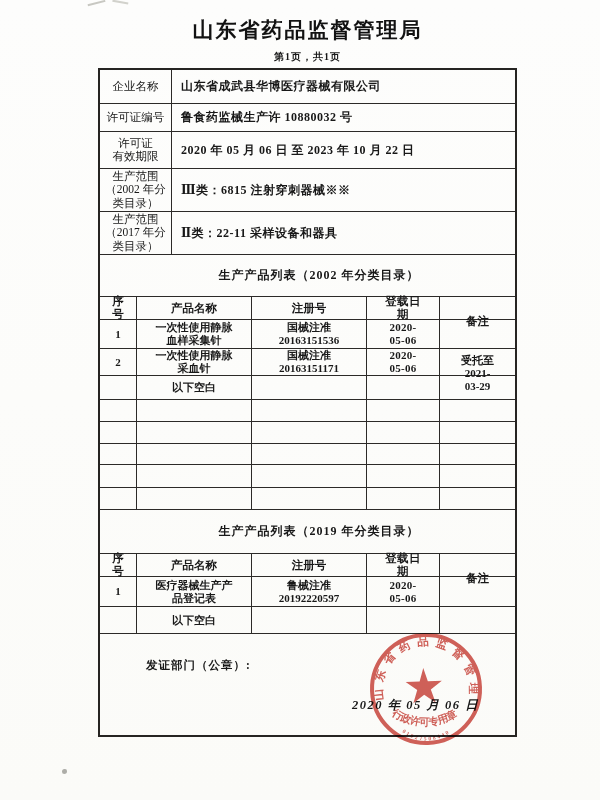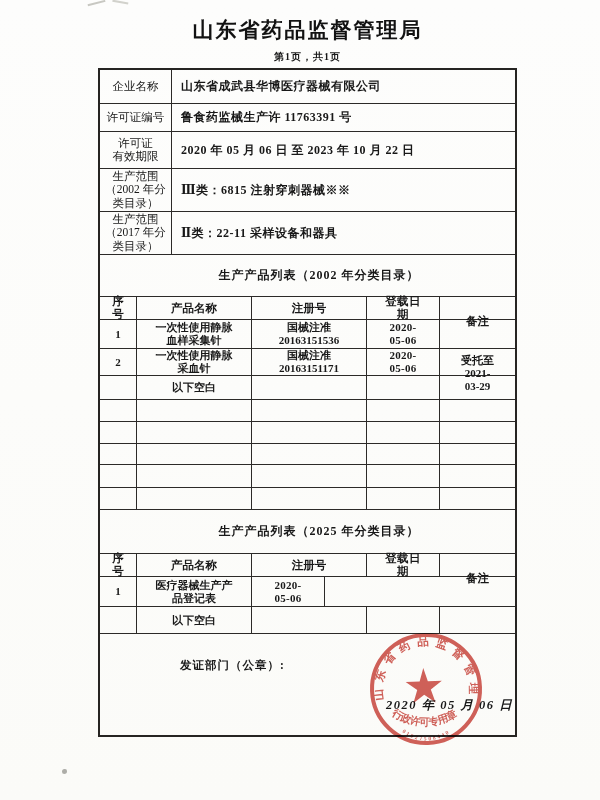--- a/index.html
+++ b/index.html
@@ -44,21 +44,21 @@
     border-right:1.5px solid #2c2a28; font-size:11px; font-weight:700;
     line-height:13px; text-align:center; padding:1px 18px; }
   .c-no   { width:34px; }
   .c-name { width:115px; }
   .c-reg  { width:115px; }
   .c-date { width:73px; letter-spacing:.3px; }
   .c-note { flex:1; border-right:none;margin-top:23px; }
   .hdr .c { font-size:11.5px; }
 
   
-  .footer-box { position:relative;margin-left:34px; }
+  .footer-box { position:relative; }
   .issuer-label { position:absolute; left:46px; top:24px; font-size:11.5px;
     font-weight:700; letter-spacing:1px; }
   .issue-date { position:absolute; left:252px; top:63px; font-size:12.5px;
     font-weight:700; letter-spacing:1.5px; z-index:3;font-style:italic; }
 
   
   .seal { position:absolute; left:366px; top:629px; width:120px; height:120px;
     mix-blend-mode:multiply; opacity:.88; transform:rotate(-2deg); z-index:4;
     pointer-events:none; }
 </style>
@@ -79,21 +79,21 @@
     <div class="row" style="height:34px">
       <div class="ilabel">
         <span>企业名称</span>
       </div>
       <div class="ivalue">山东省成武县华博医疗器械有限公司</div>
     </div>
     <div class="row" style="height:28px">
       <div class="ilabel">
         <span>许可证编号</span>
       </div>
-      <div class="ivalue">鲁食药监械生产许 11763391 号</div>
+      <div class="ivalue">鲁食药监械生产许 10880032 号</div>
     </div>
     <div class="row" style="height:37px">
       <div class="ilabel">
         <span>许可证</span>
         <span>有效期限</span>
       </div>
       <div class="ivalue">2020 年 05 月 06 日  至 2023 年 10 月 22 日</div>
     </div>
     <div class="row" style="height:43px">
       <div class="ilabel">
@@ -184,33 +184,37 @@
         <div class="c c-note"></div>
     </div>
     <div class="row" style="height:22px">
       <div class="c c-no"></div>
         <div class="c c-name"></div>
         <div class="c c-reg"></div>
         <div class="c c-date"></div>
         <div class="c c-note"></div>
     </div>
 
-    <div class="row section-box" style="height:44px">生产产品列表（2025 年分类目录）</div>
+    <div class="row section-box" style="height:44px">生产产品列表（2019 年分类目录）</div>
 
     <div class="row hdr" style="height:23px">
       <div class="c c-no">序号</div>
       <div class="c c-name">产品名称</div>
       <div class="c c-reg">注册号</div>
       <div class="c c-date">登载日期</div>
       <div class="c c-note">备注</div>
     </div>
 
     <div class="row" style="height:30px">
       <div class="c c-no">1</div>
       <div class="c c-name">医疗器械生产产品登记表</div>
+      <div class="c c-reg">
+        <span>鲁械注准</span>
+        <span>20192220597</span>
+      </div>
       <div class="c c-date">2020-05-06</div>
       <div class="c c-note"></div>
     </div>
 
     <div class="row" style="height:27px">
       <div class="c c-no"></div>
       <div class="c c-name">以下空白</div>
       <div class="c c-reg"></div>
       <div class="c c-date"></div>
       <div class="c c-note"></div>

